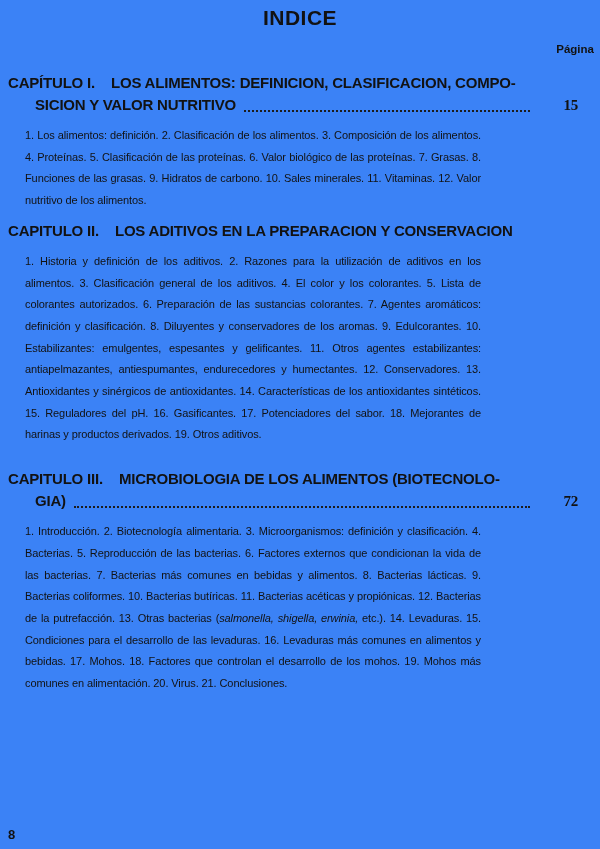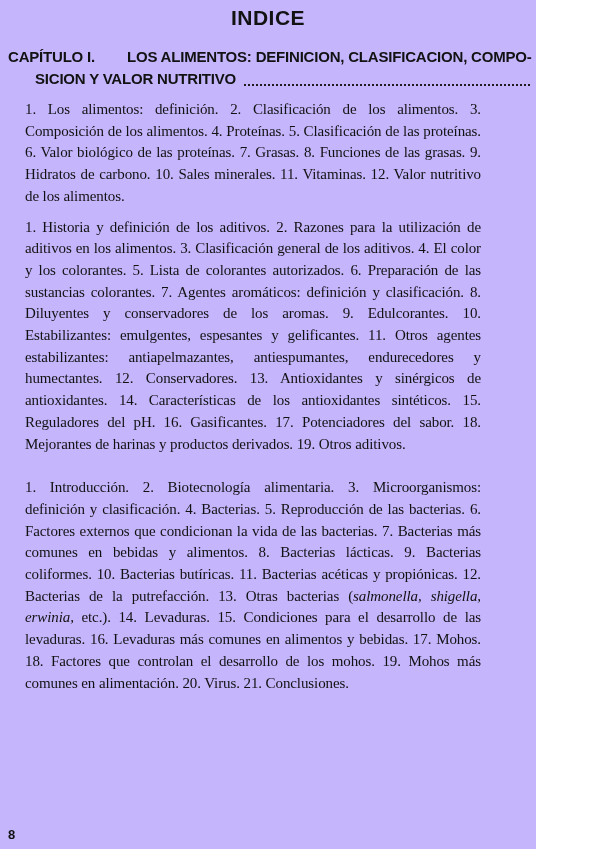--- a/index.html
+++ b/index.html
@@ -1,20 +1,20 @@
 <!DOCTYPE html>
 <html lang="es"><head>
 <meta charset="utf-8">
 <style>
   html,body { margin:0; padding:0; }
   .page {
     position: relative;
-    width: 536px;
+    width: 600px;
     height: 849px;
-    background: #c4b5fd;
+    background: #3b82f6;
     color: #121212;
     font-family: "Liberation Sans", "DejaVu Sans", sans-serif;
     overflow: hidden;
     box-sizing: border-box;
   }
   .doc-title {
     margin: 6px 0 0 0;
     text-align: center;
     font-size: 21px;
     font-weight: bold;
@@ -40,90 +40,104 @@
   .head {
     font-weight: bold;
     font-size: 15px;
     line-height: 22px;
     letter-spacing: -0.2px;
   }
   .head-line1 {
     margin-left: -17px;   
     white-space: nowrap;
   }
-  .ch-label { margin-right: 32px; }
+  .ch-label { margin-right: 16px; }
   .head-line2 {
     margin-left: 10px;
     width: 543px;
     display: flex;
     align-items: center;
   }
   .leader {
     flex: 1;
     height: 0;
     align-self: flex-end;
     margin: 0 14px 4px 8px;
     border-bottom: 2px dotted #1c1c1c;
   }
   .pg-num {
     width: 34px;
     text-align: right;
     font-weight: bold;
     font-size: 15px;
     flex: 0 0 auto;
+    font-family: Liberation Serif, serif;
   }
   p.body {
     width: 456px;
     margin: 9px 4px 0 0;
-    font-size: 15px;
+    font-size: 11px;
     line-height: 21.7px;
     text-align: justify;
     letter-spacing: -0.1px;
-    font-family: Liberation Serif, serif;
   }
   .italic { font-style: italic; }
   .footer-pg {
     position: absolute;
     left: 8px;
     bottom: 7px;
     font-size: 13px;
     font-weight: bold;
   }
 </style>
 </head>
 <body>
 
 <div class="page">
 
   <h1 class="doc-title">INDICE</h1>
 
+  <div class="pagina-label">Página</div>
 
   <div class="content">
 
     <section class="chapter chapter-1">
       <div class="head">
         <div class="head-line1">
           <span class="ch-label">CAPÍTULO I.</span><span>LOS ALIMENTOS: DEFINICION, CLASIFICACION, COMPO-</span>
         </div>
         <div class="head-line2">
           <span>SICION Y VALOR NUTRITIVO</span>
           <span class="leader"></span>
           <span class="pg-num">15</span>
         </div>
       </div>
       <p class="body">1. Los alimentos: definición. 2. Clasificación de los alimentos. 3. Composición de los alimentos. 4. Proteínas. 5. Clasificación de las proteínas. 6. Valor biológico de las proteínas. 7. Grasas. 8. Funciones de las grasas. 9. Hidratos de carbono. 10. Sales minerales. 11. Vitaminas. 12. Valor nutritivo de los alimentos.</p>
     </section>
 
     <section class="chapter chapter-2">
       <div class="head">
+        <div class="head-line1">
+          <span class="ch-label">CAPITULO II.</span><span>LOS ADITIVOS EN LA PREPARACION Y CONSERVACION</span>
+        </div>
       </div>
       <p class="body">1. Historia y definición de los aditivos. 2. Razones para la utilización de aditivos en los alimentos. 3. Clasificación general de los aditivos. 4. El color y los colorantes. 5. Lista de colorantes autorizados. 6. Preparación de las sustancias colorantes. 7. Agentes aromáticos: definición y clasificación. 8. Diluyentes y conservadores de los aromas. 9. Edulcorantes. 10. Estabilizantes: emulgentes, espesantes y gelificantes. 11. Otros agentes estabilizantes: antiapelmazantes, antiespumantes, endurecedores y humectantes. 12. Conservadores. 13. Antioxidantes y sinérgicos de antioxidantes. 14. Características de los antioxidantes sintéticos. 15. Reguladores del pH. 16. Gasificantes. 17. Potenciadores del sabor. 18. Mejorantes de harinas y productos derivados. 19. Otros aditivos.</p>
     </section>
 
     <section class="chapter chapter-3">
+      <div class="head">
+        <div class="head-line1">
+          <span class="ch-label">CAPITULO III.</span><span>MICROBIOLOGIA DE LOS ALIMENTOS (BIOTECNOLO-</span>
+        </div>
+        <div class="head-line2">
+          <span>GIA)</span>
+          <span class="leader"></span>
+          <span class="pg-num">72</span>
+        </div>
+      </div>
       <p class="body"><span>1. Introducción. 2. Biotecnología alimentaria. 3. Microorganismos: definición y clasificación. 4. Bacterias. 5. Reproducción de las bacterias. 6. Factores externos que condicionan la vida de las bacterias. 7. Bacterias más comunes en bebidas y alimentos. 8. Bacterias lácticas. 9. Bacterias coliformes. 10. Bacterias butíricas. 11. Bacterias acéticas y propiónicas. 12. Bacterias de la putrefacción. 13. Otras bacterias (</span><span class="italic">salmonella, shigella, erwinia,</span><span> etc.). 14. Levaduras. 15. Condiciones para el desarrollo de las levaduras. 16. Levaduras más comunes en alimentos y bebidas. 17. Mohos. 18. Factores que controlan el desarrollo de los mohos. 19. Mohos más comunes en alimentación. 20. Virus. 21. Conclusiones.</span></p>
     </section>
 
   </div>
 
   <div class="footer-pg">8</div>
 
 </div>
 
 </body></html>

